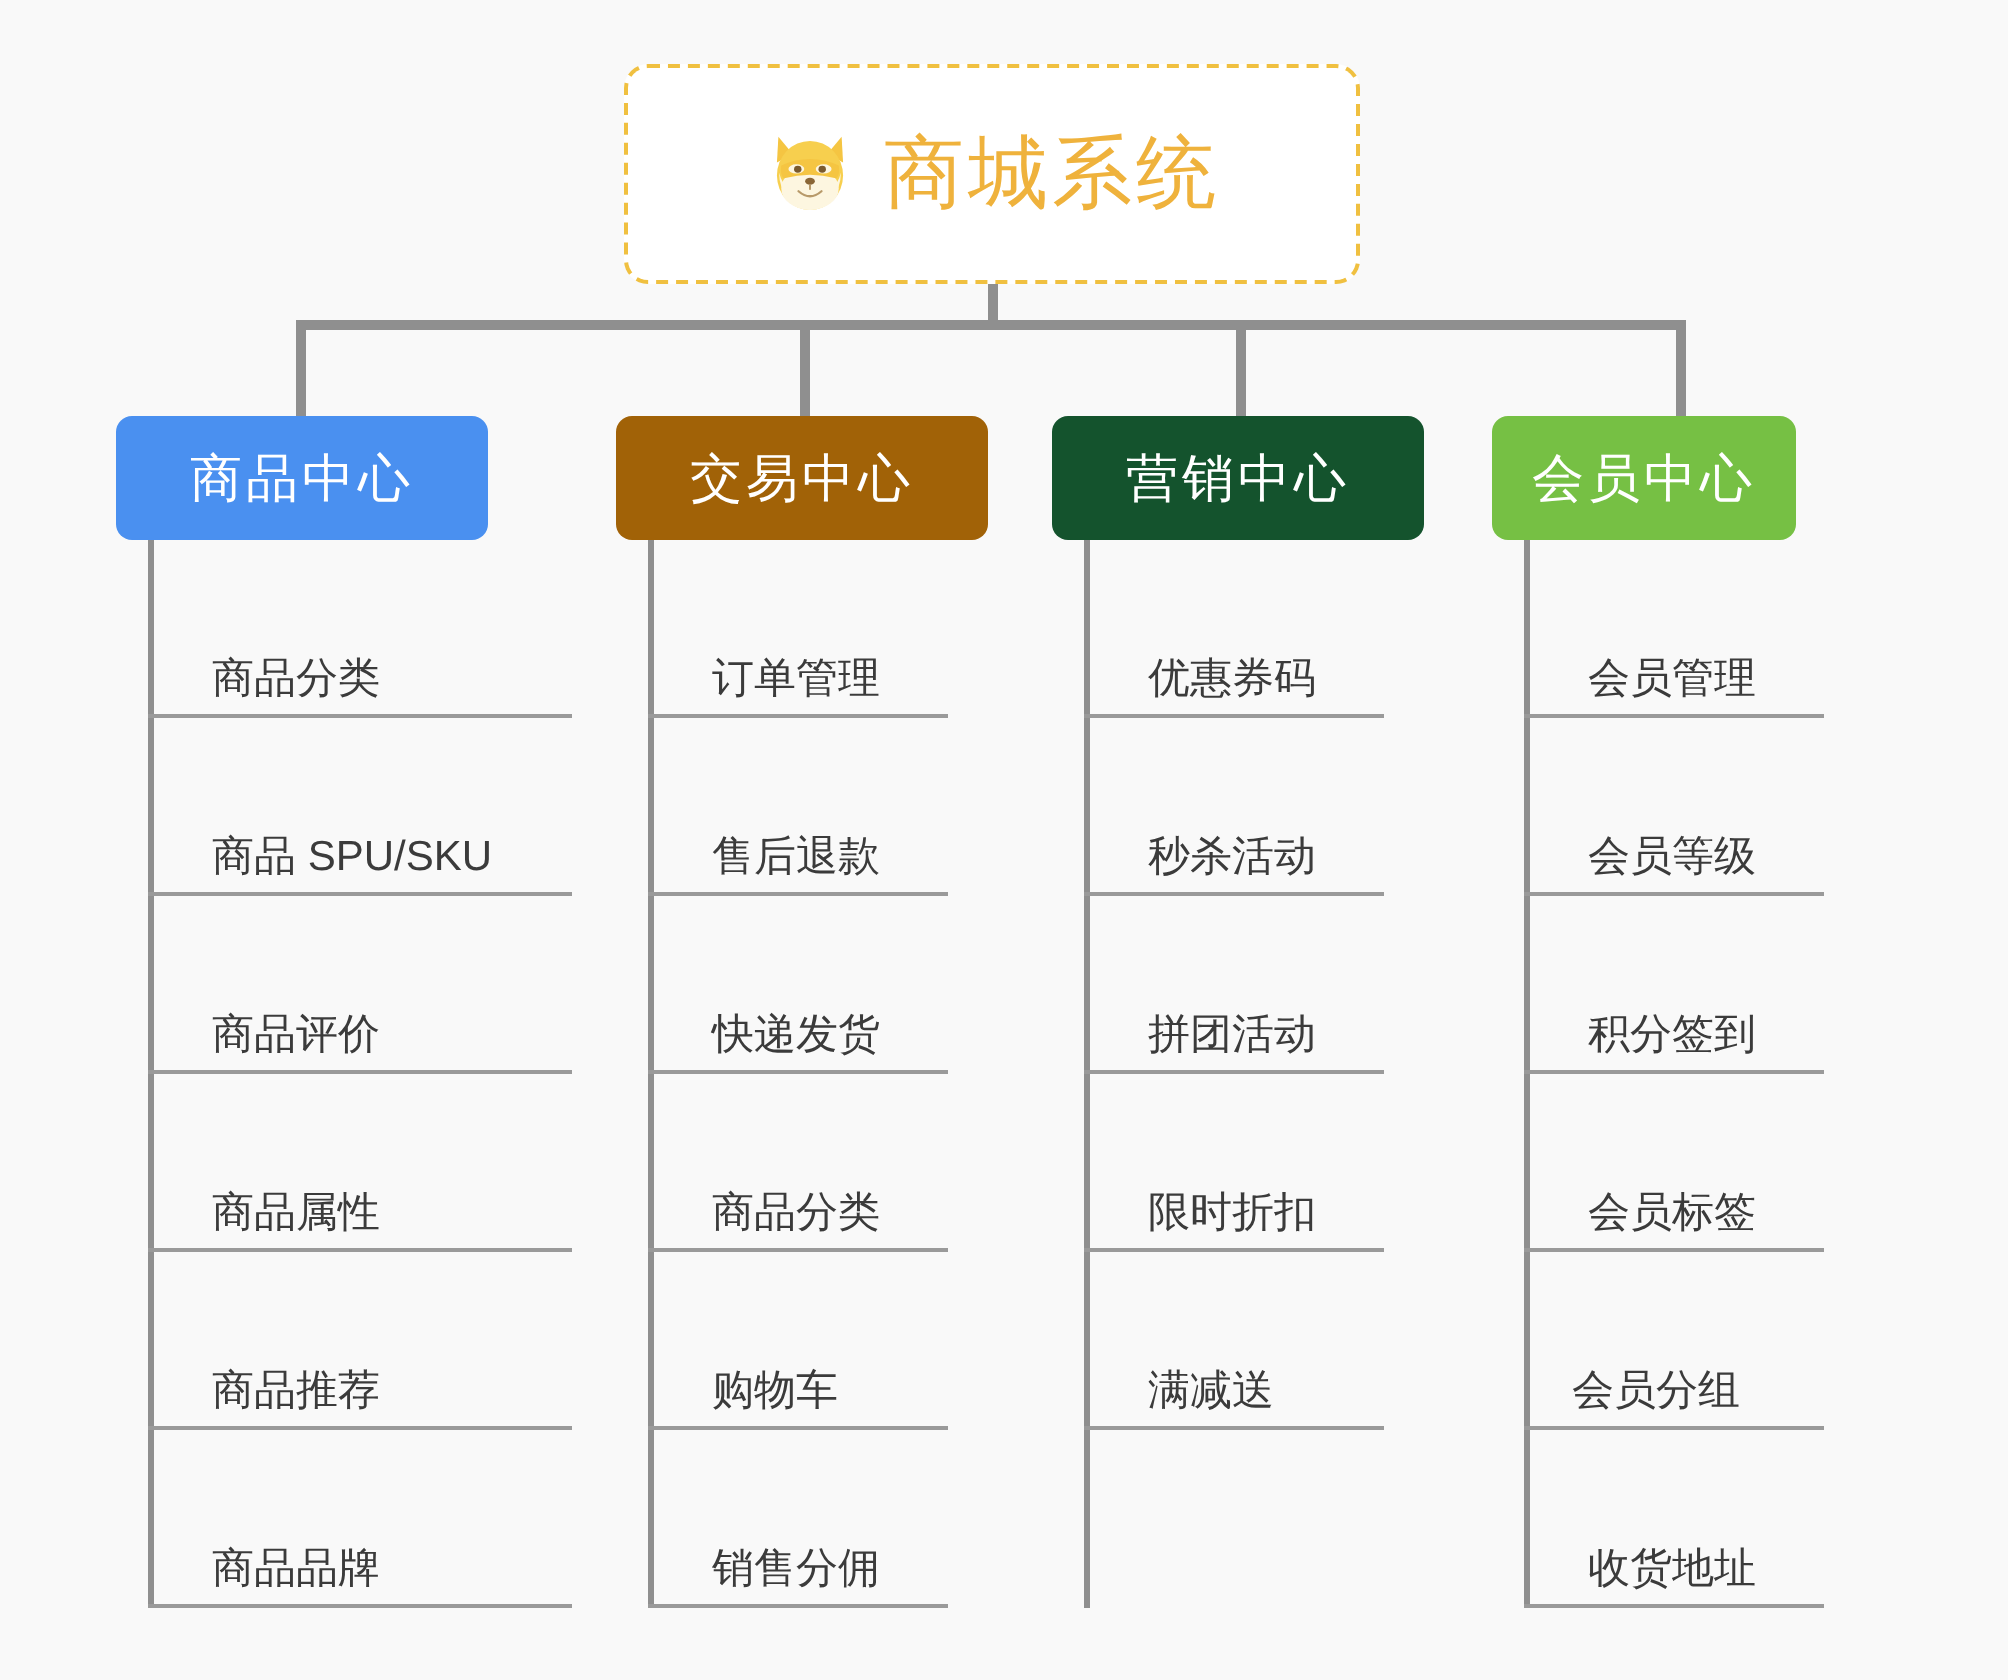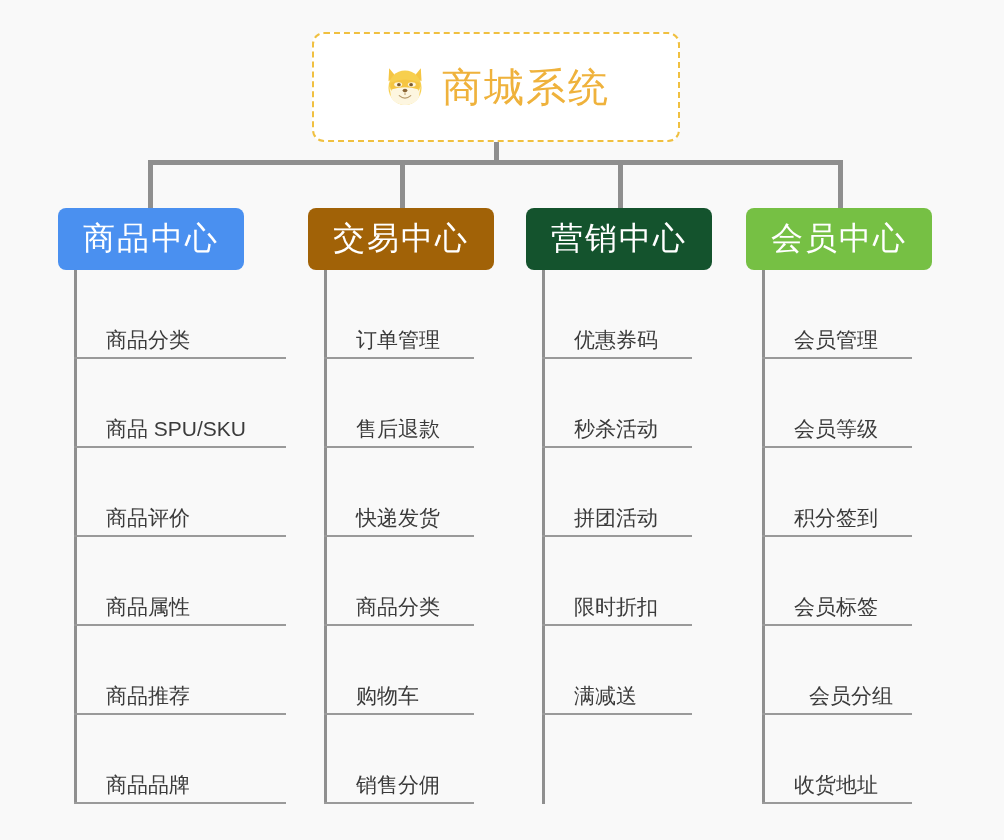--- a/index.html
+++ b/index.html
@@ -77,21 +77,21 @@
     position: absolute;
     top: 208px;
     height: 62px;
     border-radius: 8px;
     display: flex;
     align-items: center;
     justify-content: center;
     box-sizing: border-box;
   }
   .cat-label {
-    font-size: 32px;
+    font-size: 26px;
     color: #ffffff;
     letter-spacing: 2px;
     white-space: nowrap;
   }
 
   
   .leaf-col {
     position: absolute;
     top: 270px;
   }
@@ -161,21 +161,21 @@
       </div>
       <div class="conn conn-drop" style="left: 400px;"></div>
       <div class="cat-box" style="left: 308px; width: 186px; background: #a16207;">
         <span class="cat-label">交易中心</span>
       </div>
       <div class="conn conn-drop" style="left: 618px;"></div>
       <div class="cat-box" style="left: 526px; width: 186px; background: #14532d;">
         <span class="cat-label">营销中心</span>
       </div>
       <div class="conn conn-drop" style="left: 838px;"></div>
-      <div class="cat-box" style="left: 746px; width: 186px; background: rgb(118, 192, 68); font-family: Liberation Mono, monospace;">
+      <div class="cat-box" style="left: 746px; width: 152px; background: rgb(118, 192, 68); font-family: Liberation Mono, monospace;">
         <span class="cat-label">会员中心</span>
       </div>
     </div>
 
 <div class="leaf-col" style="left: 74px; width: 252px;">
       <div class="trunk" style="height: 534px;"></div>
       <div class="leaf-item">
         <div class="leaf-underline" style="width: 212px;"></div>
         <span class="leaf-text" style="padding-left: 32px;">商品分类</span>
       </div>
@@ -263,20 +263,20 @@
       <div class="leaf-item">
         <div class="leaf-underline" style="width: 150px;"></div>
         <span class="leaf-text" style="padding-left: 32px;">积分签到</span>
       </div>
       <div class="leaf-item">
         <div class="leaf-underline" style="width: 150px;"></div>
         <span class="leaf-text" style="padding-left: 32px;">会员标签</span>
       </div>
       <div class="leaf-item">
         <div class="leaf-underline" style="width: 150px;"></div>
-        <span class="leaf-text" style="padding-left: 47px; text-align: right;">会员分组</span>
+        <span class="leaf-text" style="padding-left: 24px; text-align: right;">会员分组</span>
       </div>
       <div class="leaf-item">
         <div class="leaf-underline" style="width: 150px;"></div>
         <span class="leaf-text" style="padding-left: 32px;">收货地址</span>
       </div>
     </div>
   </div>
 
 </body></html>

